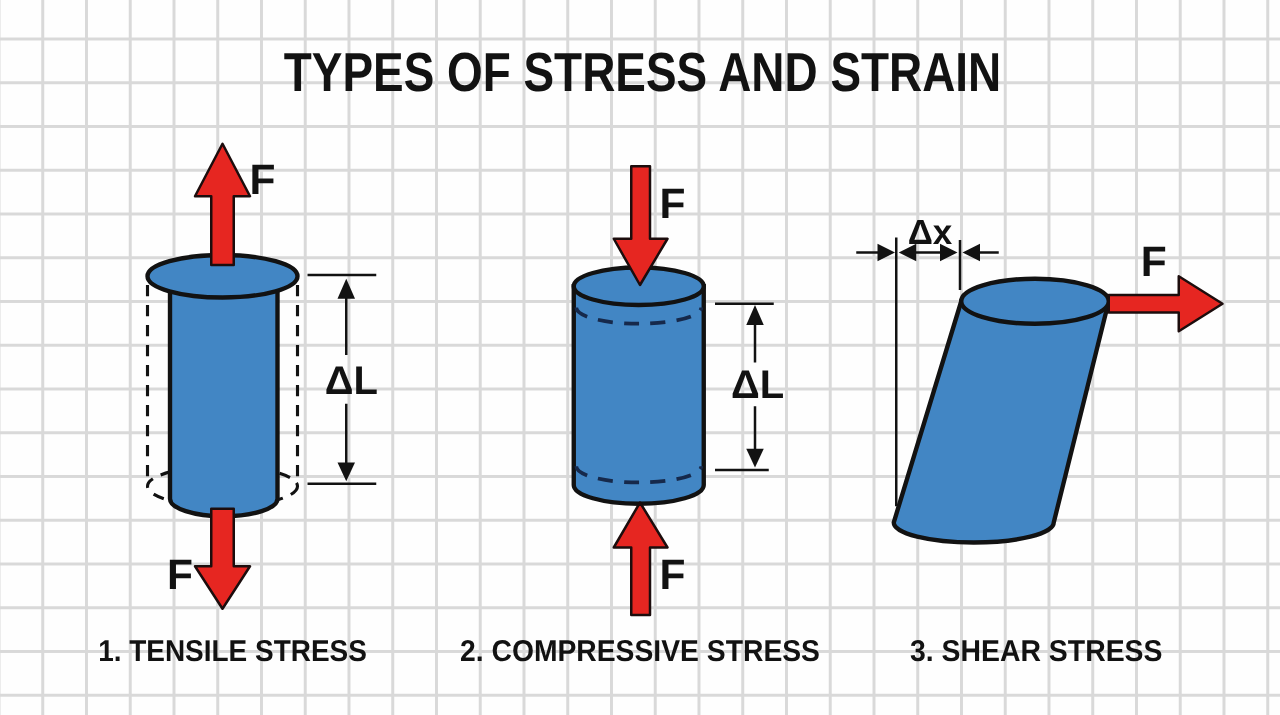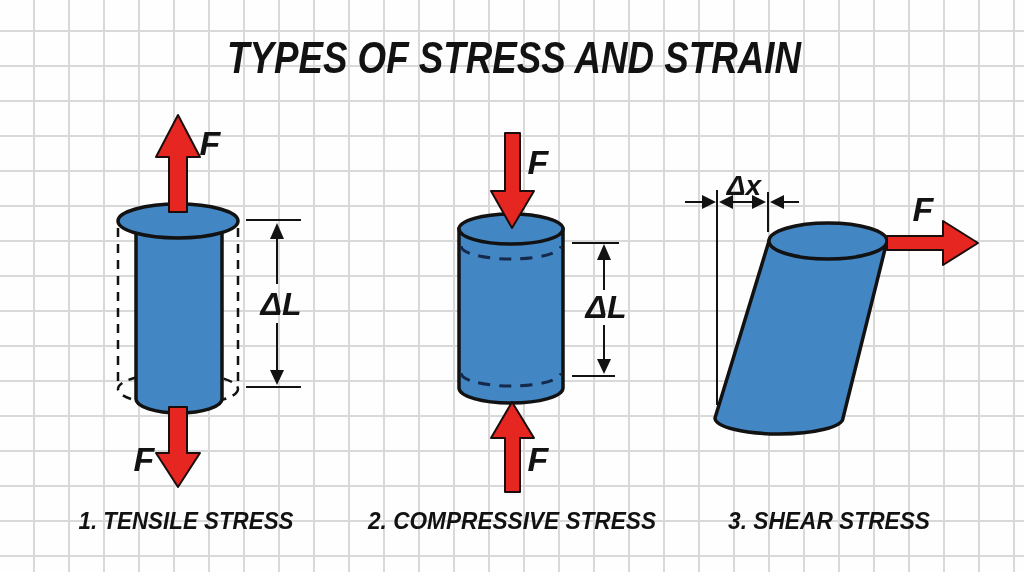--- a/index.html
+++ b/index.html
@@ -11,21 +11,21 @@
     height: 572px;
     overflow: hidden;
     background-color: var(--background, #fefefe);
     background-image:
       linear-gradient(to right, var(--grid, #d9d9d9) 2px, transparent 2px),
       linear-gradient(to bottom, var(--grid, #d9d9d9) 2px, transparent 2px);
     background-size: 35px 35px;
     background-position: -2px -5px;
     font-family: "Liberation Sans", sans-serif;
   }
-  .stage { position: relative; width: 1024px; height: 572px; font-style: italic; }
+  .stage { position: relative; width: 1024px; height: 572px; }
   svg { position: absolute; left: 0; top: 0; }
   text {
     font-family: "Liberation Sans", sans-serif;
     font-weight: bold;
     fill: var(--ink, #121212);
   }
   .title-text { font-size: 44px; }
   .caption-text { font-size: 24px; }
   .force-label { font-size: 34px; }
   .dim-label { font-size: 32px; }

